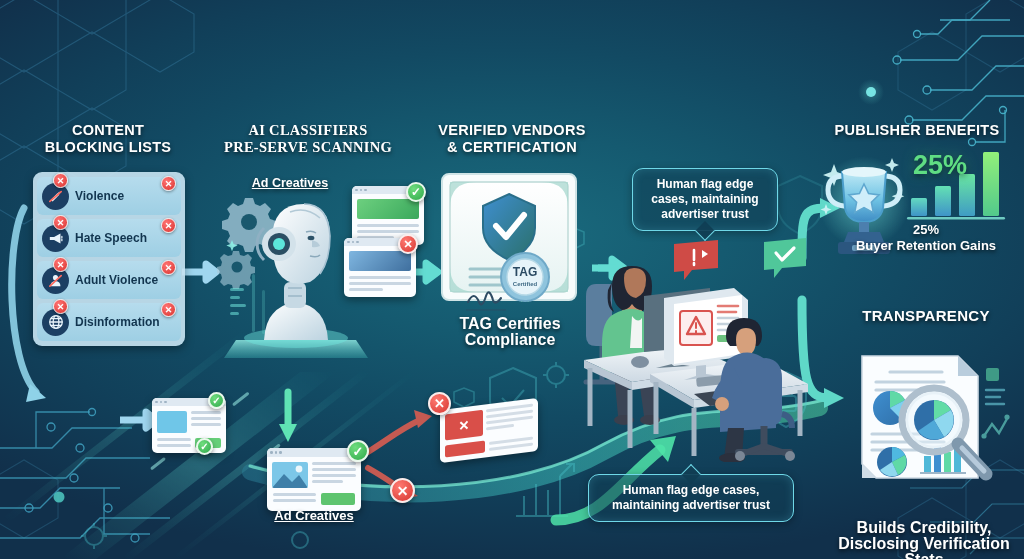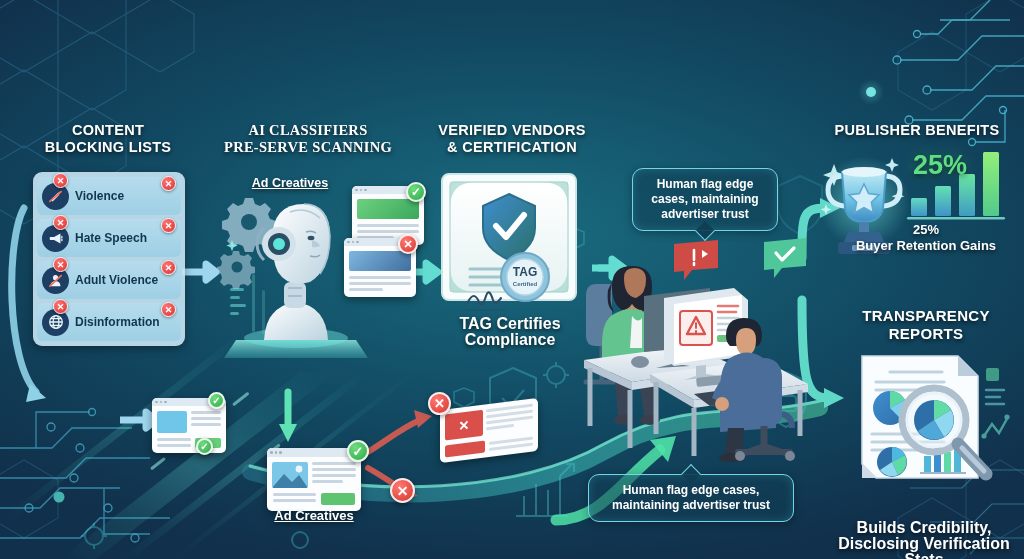--- a/index.html
+++ b/index.html
@@ -741,21 +741,20 @@
     <rect x="2" y="67" width="98" height="2.6" rx="1.3" fill="#7fe3d4" opacity=".85"></rect>
   </svg>
 
   <div class="ben-cap">
     <div>25%</div>
     <div>Buyer Retention Gains</div>
   </div>
 
   <div class="tr-head">
     <div>TRANSPARENCY</div>
-    <div>REPORTS</div>
   </div>
 
   <svg class="report-svg" width="164" height="144" viewBox="0 0 164 144">
     <defs>
       <linearGradient id="pieA" x1="0" y1="0" x2="1" y2="1">
           <stop offset="0%" stop-color="#3f8fd0"></stop>
           <stop offset="100%" stop-color="#2f6fa8"></stop>
         </linearGradient>
     </defs>
 

